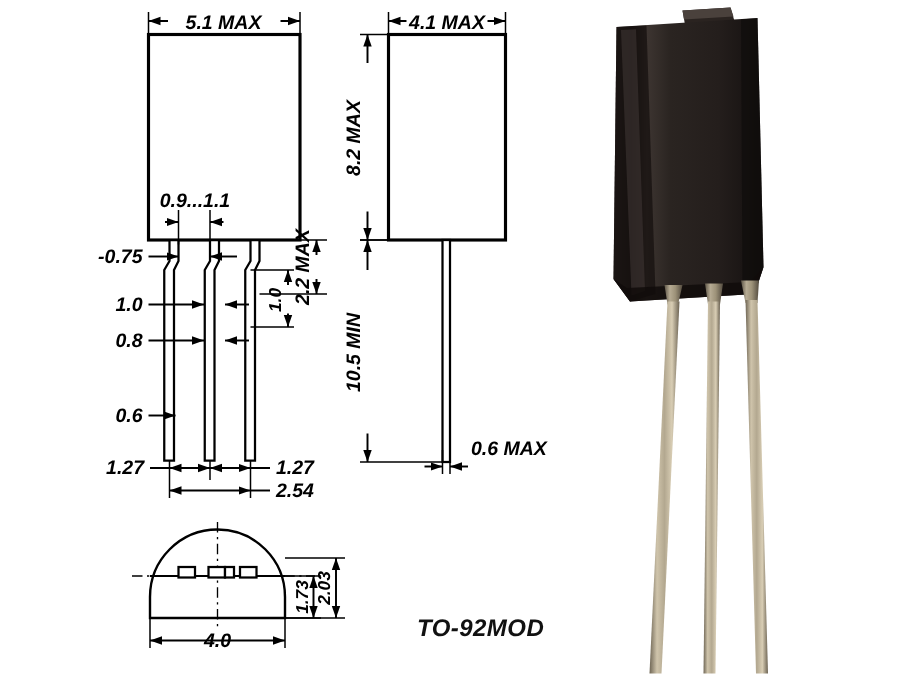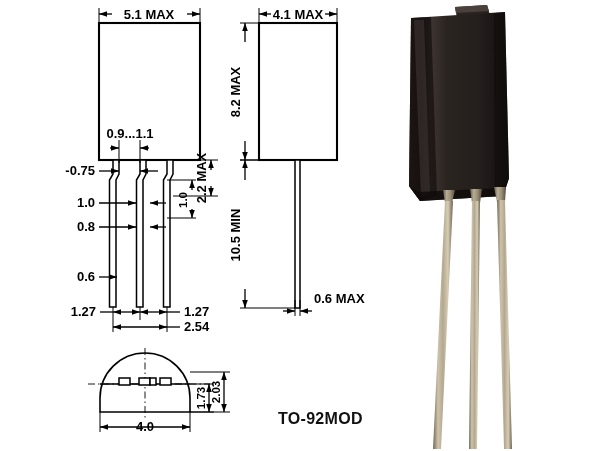--- a/index.html
+++ b/index.html
@@ -3,21 +3,21 @@
 <meta charset="utf-8">
 <style>
   html,body{margin:0;padding:0;}
   body{
     width:600px;height:451px;
     background:#ffffff;
     font-family:"Liberation Sans",sans-serif;
     overflow:hidden;
     position:relative;
   }
-  .stage{position:absolute;left:0;top:0;width:600px;height:319px;}
+  .stage{position:absolute;left:0;top:0;width:600px;height:319px;font-style:italic;}
   svg{display:block;}
   .dim-text{
     font-family:"Liberation Sans",sans-serif;
     font-weight:bold;
     font-size:13px;
     fill:#000000;
   }
   .dim-text-sm{
     font-family:"Liberation Sans",sans-serif;
     font-weight:bold;

